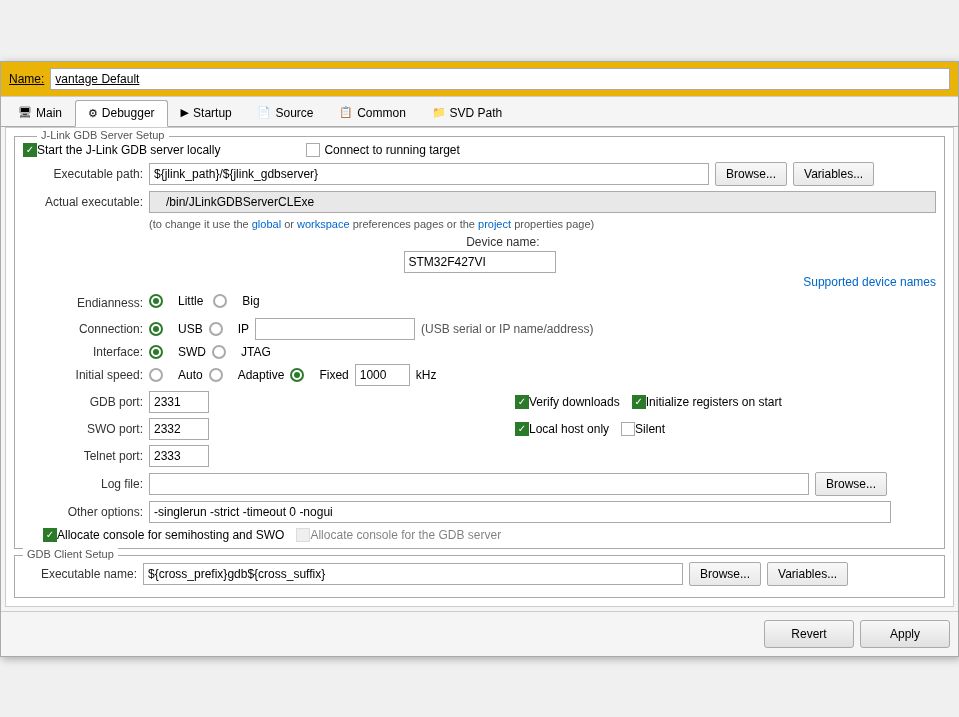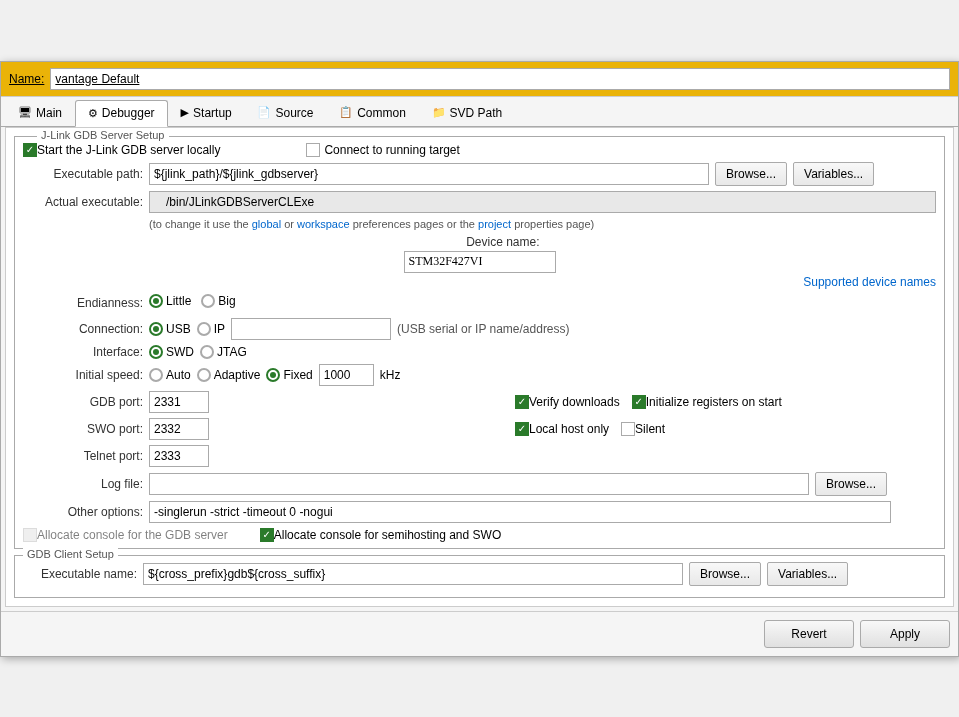--- a/index.html
+++ b/index.html
@@ -149,21 +149,21 @@
     }
     .radio-group {
       display: flex;
       align-items: center;
       gap: 10px;
       margin-bottom: 5px;
     }
     .radio-item {
       display: flex;
       align-items: center;
-      gap: 3px;
+      gap: 15px;
       font-size: 12px;
     }
     .radio-circle {
       width: 14px;
       height: 14px;
       border-radius: 50%;
       border: 2px solid #aaa;
       display: inline-flex;
       align-items: center;
       justify-content: center;
@@ -364,21 +364,21 @@
         <a href="#">global</a>
         <span>or</span>
         <a href="#">workspace</a>
         <span>preferences pages or the</span>
         <a href="#">project</a>
         <span>properties page)</span>
       </div>
 
       <div class="device-row">
         <span class="form-label">Device name:</span>
-        <input type="text" style="width: 152px; font-family: Liberation Serif, serif;" value="STM32F427VI">
+        <input type="text" style="width: 152px;" value="STM32F427VI">
         <a href="#" class="device-link">Supported device names</a>
       </div>
 
       <div class="form-row">
         <span class="form-label">Endianness:</span>
         <div class="radio-group">
           <div class="radio-item">
             <span class="radio-circle checked"></span>
             <span>Little</span>
           </div>
@@ -473,27 +473,27 @@
         <input type="text" class="log-input" value="" style="">
         <button class="btn">Browse...</button>
       </div>
 
       <div class="form-row">
         <span class="form-label">Other options:</span>
         <input type="text" class="options-input" value="-singlerun -strict -timeout 0 -nogui" style="">
       </div>
 
       <div class="allocate-row">
+        <div class="checkbox-item" style="margin-left:20px;">
+          <span class="checkbox-box checked"></span>
+          <span>Allocate console for semihosting and SWO</span>
+        </div>
         <div class="checkbox-item" style="opacity:0.5;">
           <span class="checkbox-box disabled"></span>
           <span>Allocate console for the GDB server</span>
-        </div>
-        <div class="checkbox-item" style="margin-left:20px;">
-          <span class="checkbox-box checked"></span>
-          <span>Allocate console for semihosting and SWO</span>
         </div>
       </div>
     </div>
 
     <div class="gdb-client-section">
       <span class="gdb-client-title">GDB Client Setup</span>
       <div class="form-row" style="">
         <span class="form-label">Executable name:</span>
         <input type="text" class="exe-name-input" value="${cross_prefix}gdb${cross_suffix}" style="">
         <button class="btn">Browse...</button>

